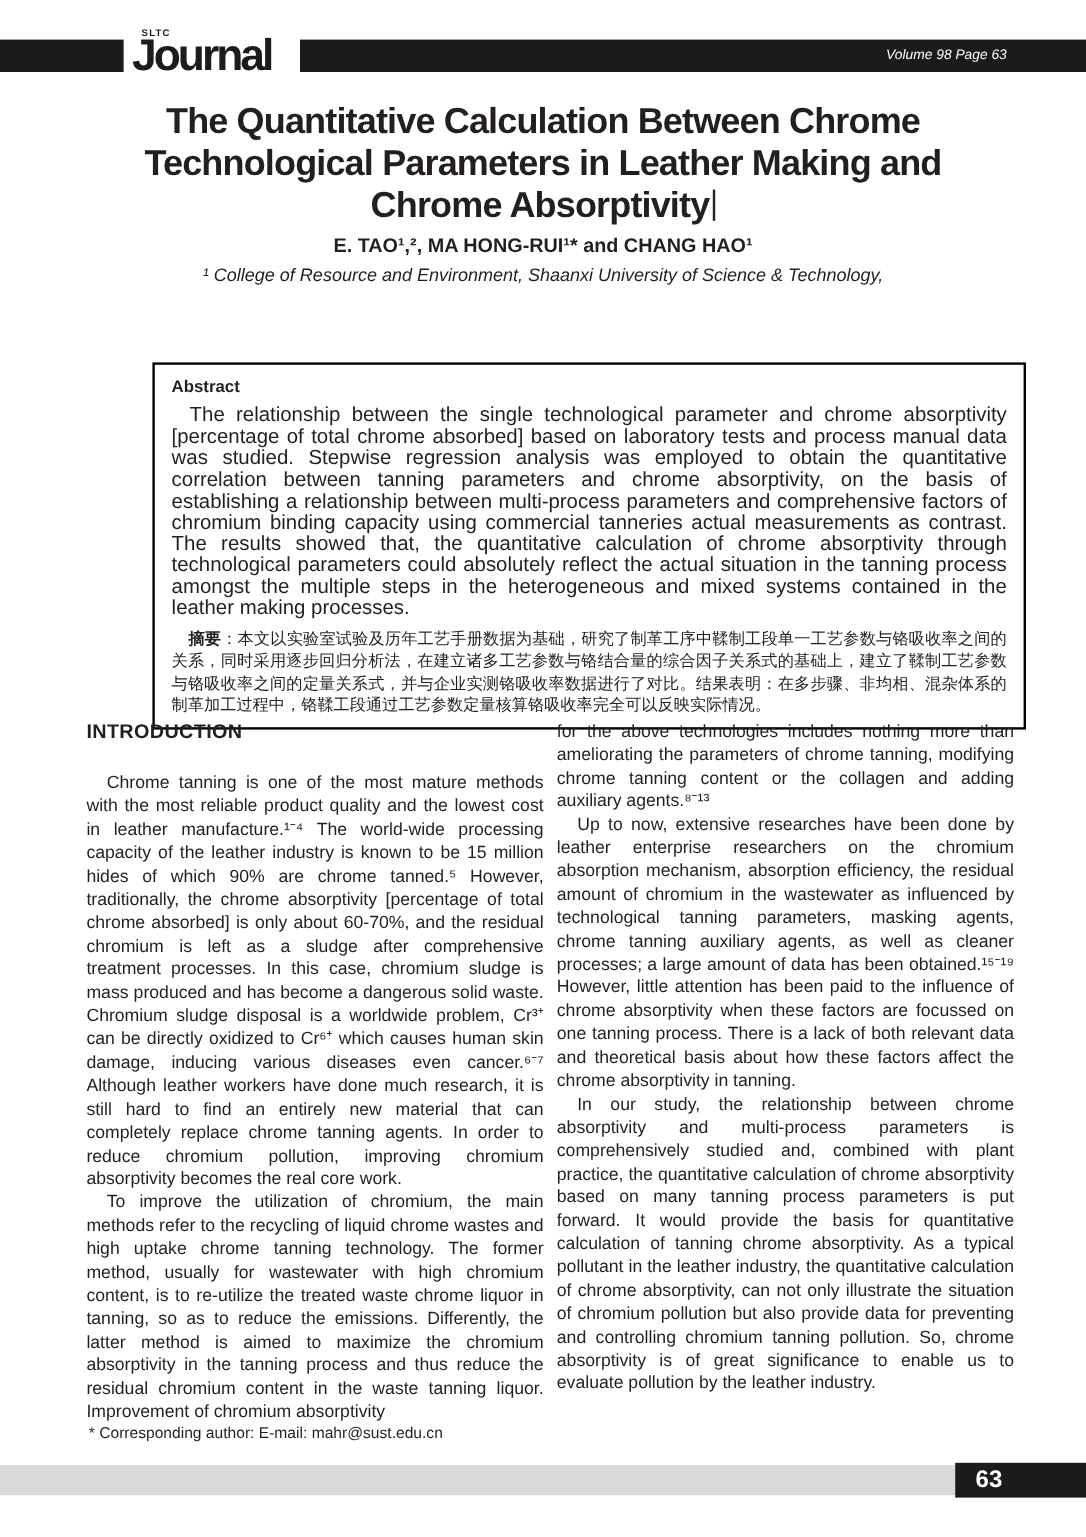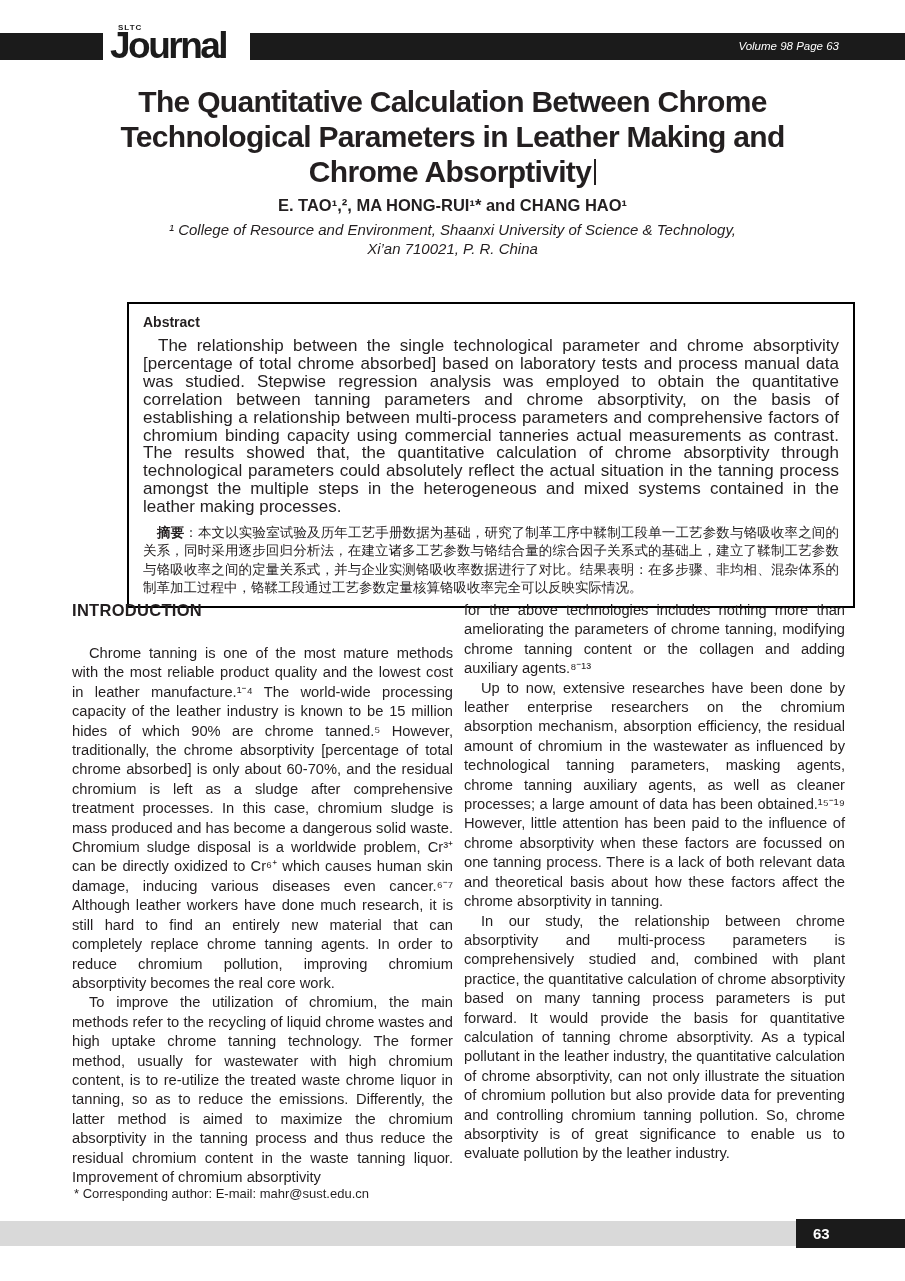--- a/index.html
+++ b/index.html
@@ -36,21 +36,21 @@
   .col { width:381px; }
   .section-heading { font-size:16.5px; font-weight:bold; margin:0 0 24px; letter-spacing:0.3px; }
   .para { font-size:14.7px; line-height:19.4px; text-align:justify; margin:0; }
   .indent { text-indent:17px; }
 
   .footnote { position:absolute; top:1186px; left:74px; font-size:13px; }
 
   
   .footer-gray { position:absolute; top:1221px; left:0; width:796px; height:25px; background:#d9d9d9; }
   .footer-black { position:absolute; top:1219px; left:796px; width:109px; height:29px; background:#1b1b1b;
-                  color:#ffffff; font-weight:bold; font-size:15px; line-height:29px;
+                  color:#ffffff; font-weight:bold; font-size:20px; line-height:29px;
                   padding-left:17px; box-sizing:border-box; }
 </style>
 </head>
 <body>
 
 <div class="page">
 
   <div class="header-bar">
     <div class="logo-window">
       <span class="logo-sltc">SLTC</span>
@@ -61,21 +61,20 @@
 
   <div class="title">
     <div>The Quantitative Calculation Between Chrome</div>
     <div>Technological Parameters in Leather Making and</div>
     <div><span>Chrome Absorptivity</span><span class="cursor-bar"></span></div>
   </div>
 
   <div class="authors">E. TAO¹,², MA HONG-RUI¹* and CHANG HAO¹</div>
   <div class="affils">
     <div>¹ College of Resource and Environment, Shaanxi University of Science &amp; Technology,</div>
-    <div>Xi’an 710021, P. R. China</div>
   </div>
 
   <div class="abstract-box">
     <p class="abstract-heading">Abstract</p>
     <p class="abstract-en">The relationship between the single technological parameter and chrome absorptivity [percentage of total chrome absorbed] based on laboratory tests and process manual data was studied. Stepwise regression analysis was employed to obtain the quantitative correlation between tanning parameters and chrome absorptivity, on the basis of establishing a relationship between multi-process parameters and comprehensive factors of chromium binding capacity using commercial tanneries actual measurements as contrast. The results showed that, the quantitative calculation of chrome absorptivity through technological parameters could absolutely reflect the actual situation in the tanning process amongst the multiple steps in the heterogeneous and mixed systems contained in the leather making processes.</p>
     <p class="abstract-zh"><span class="zh-label">摘要</span><span>：本文以实验室试验及历年工艺手册数据为基础，研究了制革工序中鞣制工段单一工艺参数与铬吸收率之间的关系，同时采用逐步回归分析法，在建立诸多工艺参数与铬结合量的综合因子关系式的基础上，建立了鞣制工艺参数与铬吸收率之间的定量关系式，并与企业实测铬吸收率数据进行了对比。结果表明：在多步骤、非均相、混杂体系的制革加工过程中，铬鞣工段通过工艺参数定量核算铬吸收率完全可以反映实际情况。</span></p>
   </div>
 
   <div class="columns">
     <div class="col">

